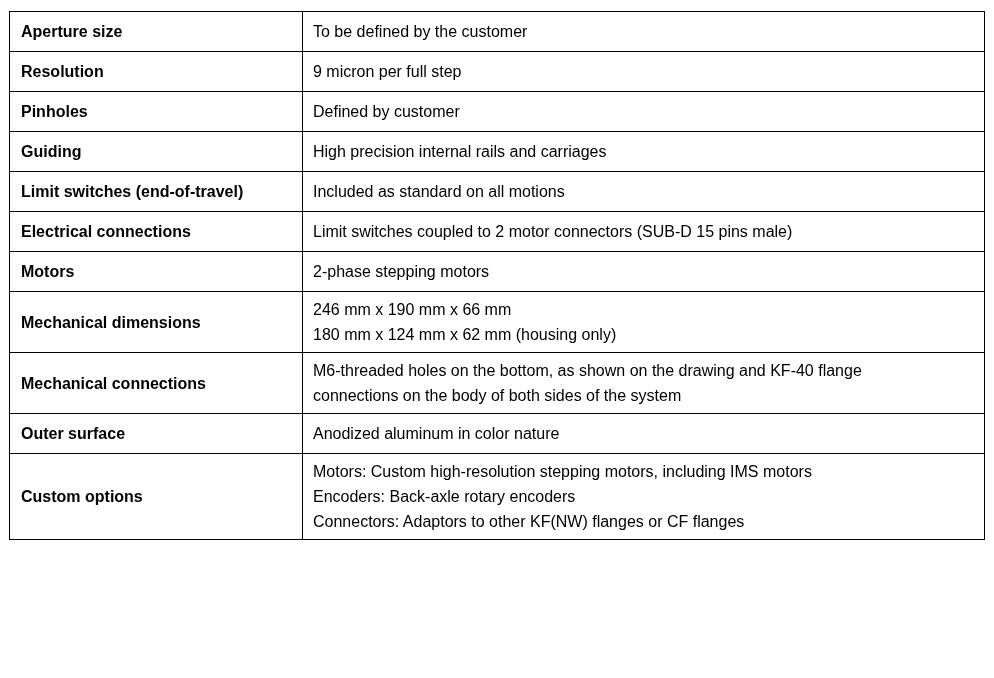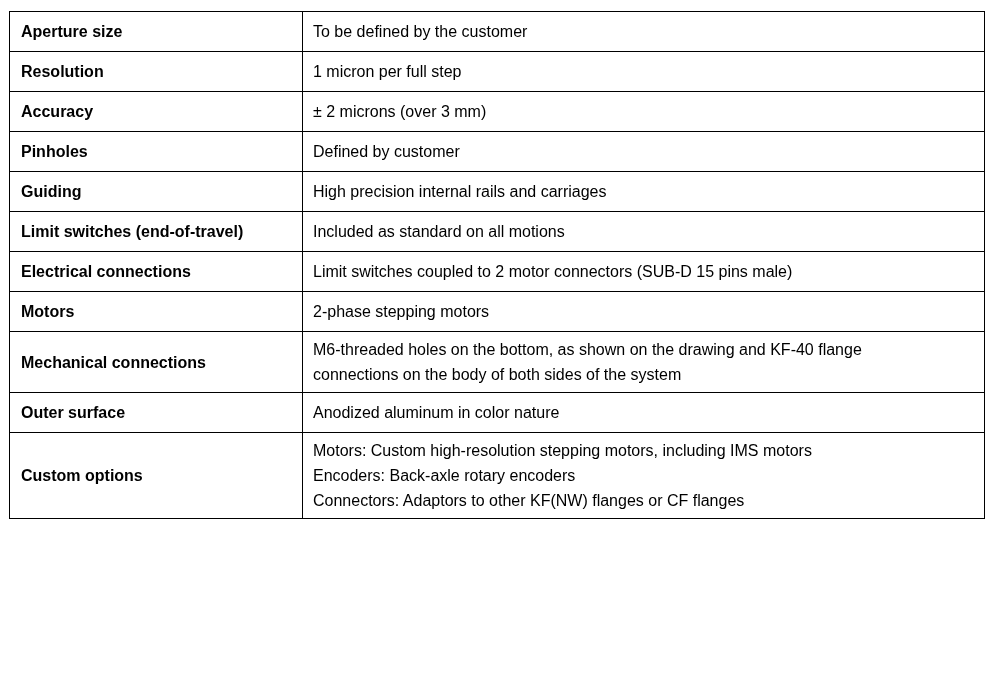--- a/index.html
+++ b/index.html
@@ -47,27 +47,21 @@
   <tbody id="spec-body">
       <tr>
         <td class="label-cell"><span class="label-text">Aperture size</span></td>
         <td class="value-cell">
           <div class="value-line"><span>To be defined by the customer</span></div>
         </td>
       </tr>
       <tr>
         <td class="label-cell"><span class="label-text">Resolution</span></td>
         <td class="value-cell">
-          <div class="value-line"><span>1 micron per full step</span></div>
-        </td>
-      </tr>
-      <tr>
-        <td class="label-cell"><span class="label-text">Accuracy</span></td>
-        <td class="value-cell">
-          <div class="value-line"><span>± 2 microns (over 3 mm)</span></div>
+          <div class="value-line"><span>9 micron per full step</span></div>
         </td>
       </tr>
       <tr>
         <td class="label-cell"><span class="label-text">Pinholes</span></td>
         <td class="value-cell">
           <div class="value-line"><span>Defined by customer</span></div>
         </td>
       </tr>
       <tr>
         <td class="label-cell"><span class="label-text">Guiding</span></td>
@@ -87,20 +81,27 @@
           <div class="value-line"><span>Limit switches coupled to 2 motor connectors (SUB-D 15 pins male)</span></div>
         </td>
       </tr>
       <tr>
         <td class="label-cell"><span class="label-text">Motors</span></td>
         <td class="value-cell">
           <div class="value-line"><span>2-phase stepping motors</span></div>
         </td>
       </tr>
       <tr>
+        <td class="label-cell"><span class="label-text">Mechanical dimensions</span></td>
+        <td class="value-cell">
+          <div class="value-line"><span>246 mm x 190 mm x 66 mm</span></div>
+          <div class="value-line"><span>180 mm x 124 mm x 62 mm (housing only)</span></div>
+        </td>
+      </tr>
+      <tr>
         <td class="label-cell"><span class="label-text">Mechanical connections</span></td>
         <td class="value-cell">
           <div class="value-line"><span>M6-threaded holes on the bottom, as shown on the drawing and KF-40 flange</span></div>
           <div class="value-line"><span>connections on the body of both sides of the system</span></div>
         </td>
       </tr>
       <tr>
         <td class="label-cell"><span class="label-text">Outer surface</span></td>
         <td class="value-cell">
           <div class="value-line"><span>Anodized aluminum in color nature</span></div>

